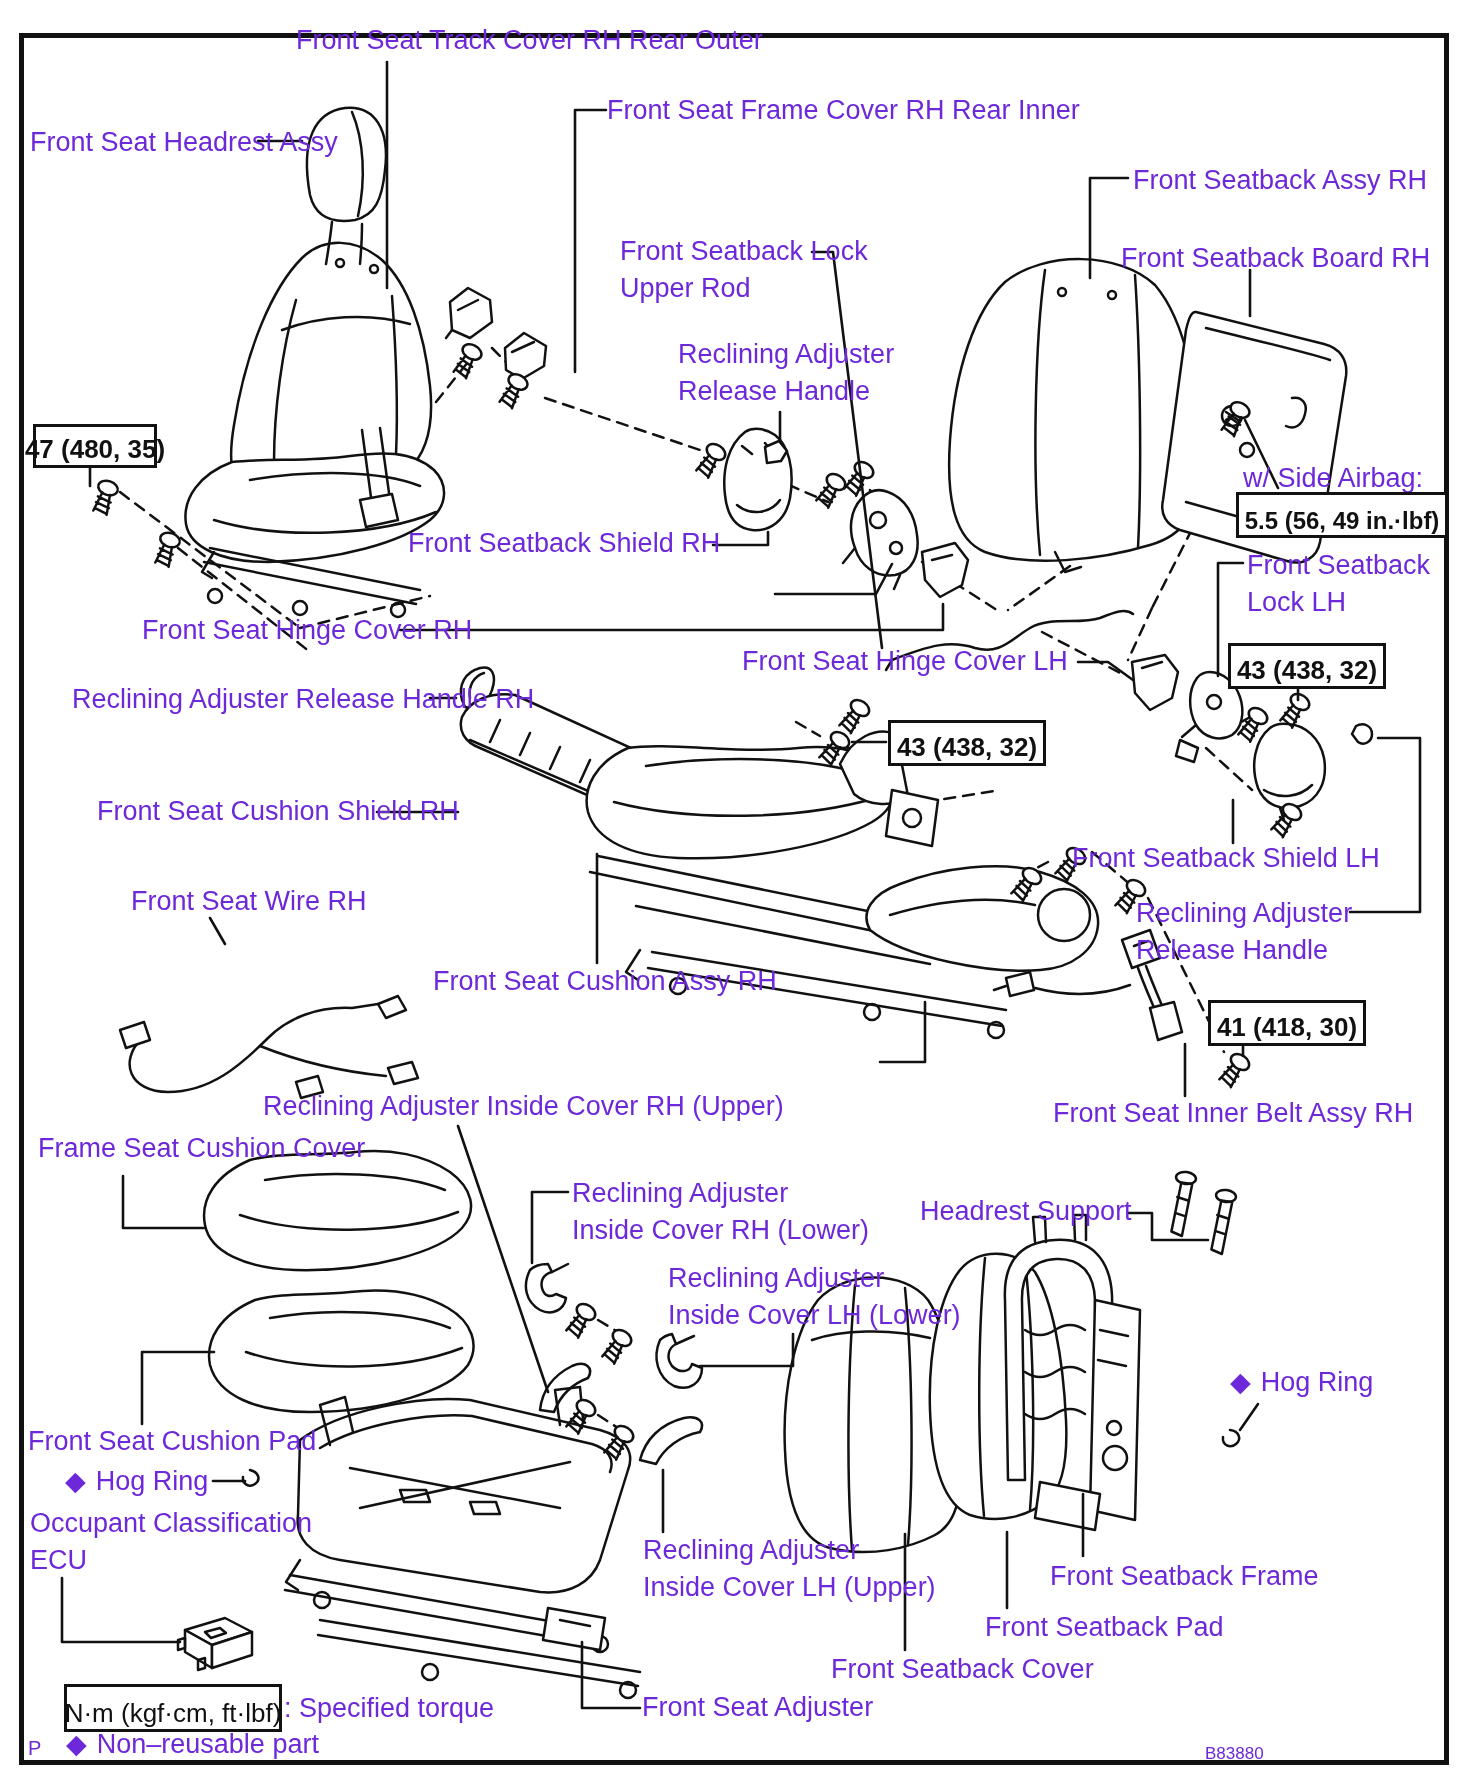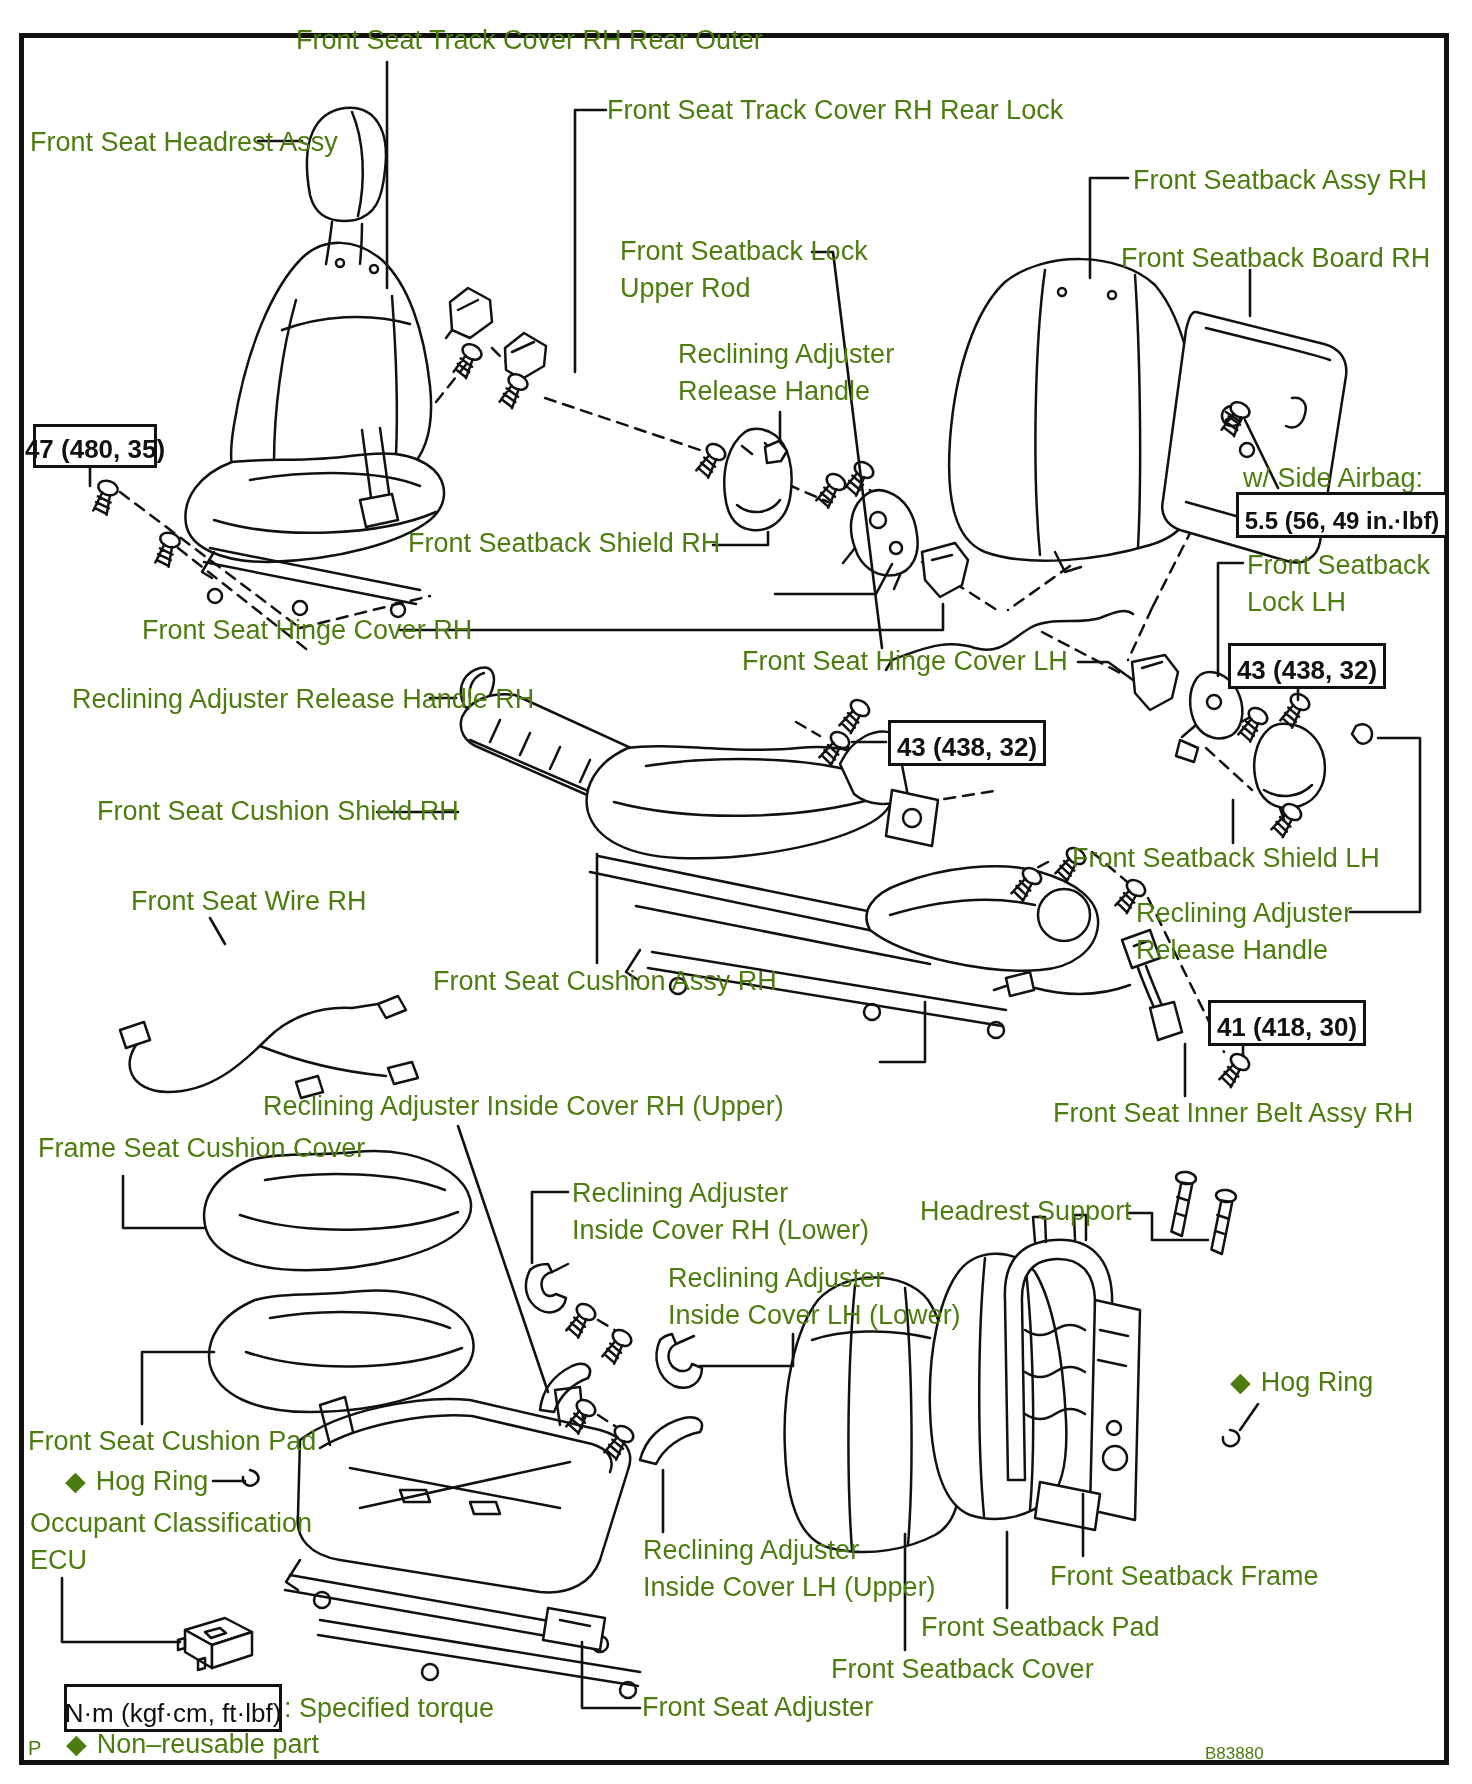--- a/index.html
+++ b/index.html
@@ -1,20 +1,20 @@
 <!DOCTYPE html>
 <html><head>
 <meta charset="utf-8">
 <style>
   html,body{margin:0;padding:0;background:#fff;}
   .page{position:relative;width:1472px;height:1784px;background:#fff;overflow:hidden;
         font-family:"Liberation Sans","DejaVu Sans",sans-serif;color:#111;}
   .frame{position:absolute;left:19px;top:33px;width:1420px;height:1722px;border:5px solid #111;}
   svg.art{position:absolute;left:0;top:0;}
-  .label{position:absolute;font-size:27px;line-height:37px;white-space:nowrap;color:#4d7c0f;}
+  .label{position:absolute;font-size:27px;line-height:37px;white-space:nowrap;color:#6d28d9;}
   .label .l2{display:block;}
   .tqbox{position:absolute;border:3px solid #111;background:#fff;font-size:26px;font-weight:bold;
          display:flex;align-items:flex-end;justify-content:center;white-space:nowrap;}
   .diamond{display:inline-block;margin-right:10px;}
   .small{font-size:20px;}
   .tiny{font-size:17px;}
 </style>
 </head>
 <body>
 
@@ -350,21 +350,21 @@
       <path d="M905,1650 V1534"></path>
       <path d="M663,1532 V1470"></path>
       <path d="M640,1708 H582 V1642"></path>
       <path d="M142,1424 V1352 H214"></path>
       <path d="M213,1481 H245"></path>
       <path d="M62,1578 V1642 H180"></path>
     </g>
   </svg>
 
   <div class="label" style="left:296px;top:22px"><span>Front Seat Track Cover RH Rear Outer</span></div>
-  <div class="label" style="left:607px;top:92px"><span>Front Seat Track Cover RH Rear Lock</span></div>
+  <div class="label" style="left:607px;top:92px"><span>Front Seat Frame Cover RH Rear Inner</span></div>
   <div class="label" style="left:30px;top:124px"><span>Front Seat Headrest Assy</span></div>
   <div class="label" style="left:1133px;top:162px"><span>Front Seatback Assy RH</span></div>
   <div class="label" style="left:1121px;top:240px"><span>Front Seatback Board RH</span></div>
   <div class="label" style="left:620px;top:233px">
     <span>Front Seatback Lock</span><span class="l2">Upper Rod</span>
   </div>
   <div class="label" style="left:678px;top:336px">
     <span>Reclining Adjuster</span><span class="l2">Release Handle</span>
   </div>
   <div class="tqbox" style="left:33px;top:424px;width:118px;height:38px">
@@ -414,21 +414,21 @@
   <div class="label" style="left:65px;top:1463px">
     <span class="diamond">◆</span><span>Hog Ring</span>
   </div>
   <div class="label" style="left:30px;top:1505px">
     <span>Occupant Classification</span><span class="l2">ECU</span>
   </div>
   <div class="label" style="left:643px;top:1532px">
     <span>Reclining Adjuster</span><span class="l2">Inside Cover LH (Upper)</span>
   </div>
   <div class="label" style="left:1050px;top:1558px"><span>Front Seatback Frame</span></div>
-  <div class="label" style="left:921px;top:1609px"><span>Front Seatback Pad</span></div>
+  <div class="label" style="left:985px;top:1609px"><span>Front Seatback Pad</span></div>
   <div class="label" style="left:831px;top:1651px"><span>Front Seatback Cover</span></div>
   <div class="label" style="left:642px;top:1689px"><span>Front Seat Adjuster</span></div>
 
   <div class="tqbox" style="left:64px;top:1684px;width:212px;height:42px;font-weight:normal;font-size:26px">
       <span>N·m (kgf·cm, ft·lbf)</span>
     </div>
   <div class="label" style="left:284px;top:1690px"><span>: Specified torque</span></div>
   <div class="label" style="left:66px;top:1726px">
     <span class="diamond">◆</span><span>Non–reusable part</span>
   </div>

